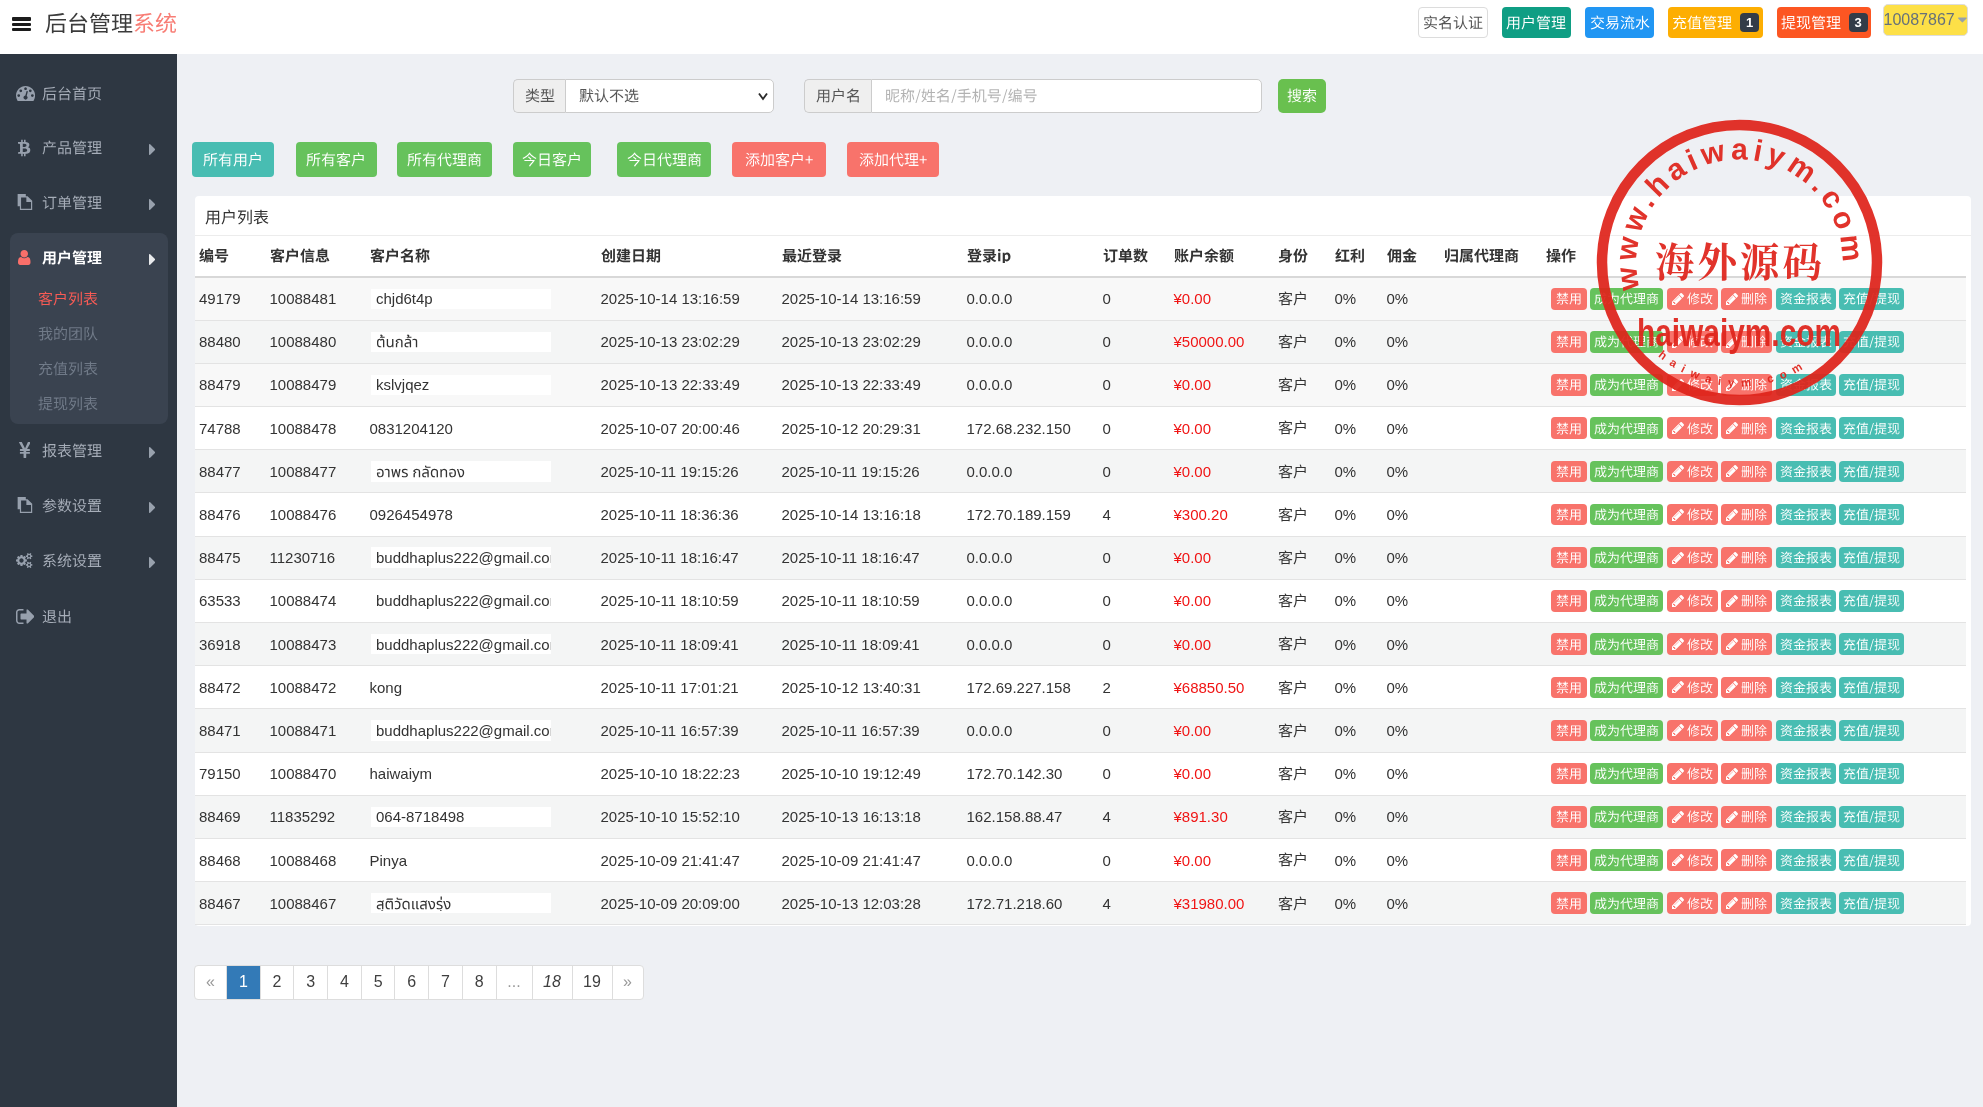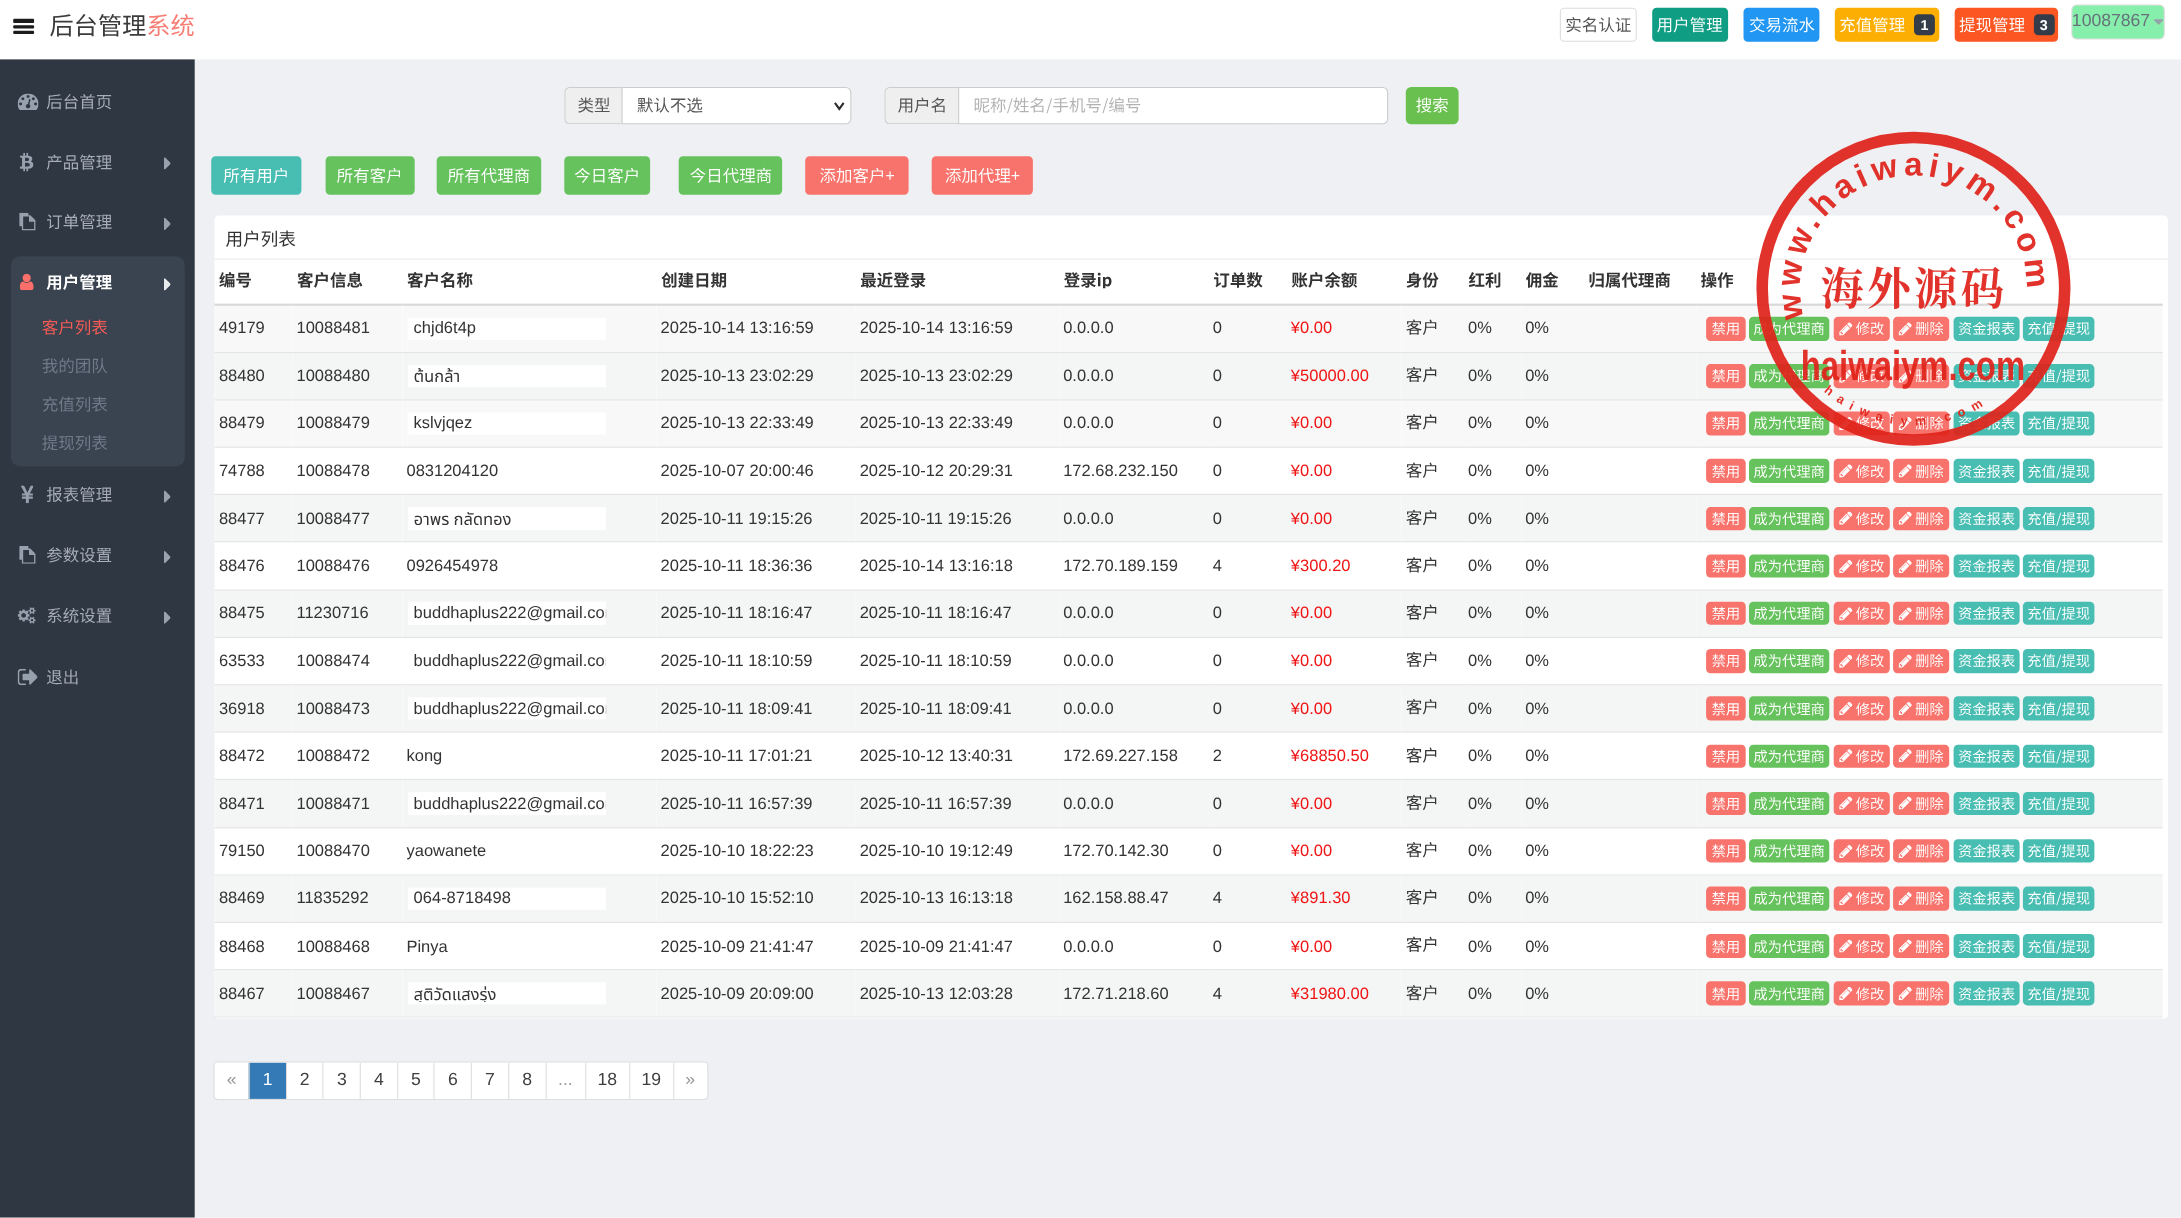--- a/index.html
+++ b/index.html
@@ -262,21 +262,21 @@
         <use href="#b_czgl"></use>
       </svg>
       <span class="badge">1</span>
     </div>
 <div class="tbtn" style="left:1777px;width:94px;background:#fc5622">
       <svg class="z" width="60.0" height="15" viewBox="0 0 4000 1000">
         <use href="#b_txgl"></use>
       </svg>
       <span class="badge">3</span>
     </div>
-<div class="tbtn" style="left:1882.5px;top:4px;width:85px;height:32px;background:#86efac;border:1px solid #ddd;border-radius:5px;color:#66717a;font-size:16px">10087867<span style="width:5px"></span><svg class="z" width="14.2" height="8" viewBox="0 -500 571 321" style="color:#97a1a9;vertical-align:2px">
+<div class="tbtn" style="left:1882.5px;top:4px;width:85px;height:32px;background:#fde047;border:1px solid #ddd;border-radius:5px;color:#66717a;font-size:16px">10087867<span style="width:5px"></span><svg class="z" width="14.2" height="8" viewBox="0 -500 571 321" style="color:#97a1a9;vertical-align:2px">
         <use href="#i_cdown"></use>
       </svg></div>
 </div>
 <div id="sidebar">
 <div id="actbox"></div>
 <div class="mi" style="top:20px;color:#a7aeb9">
 <span class="ic"><svg class="z" width="19.1" height="15" viewBox="0 -714 1000 786">
           <use href="#i_dash"></use>
         </svg></span>
 <span class="tx"><svg class="z" width="60.0" height="15" viewBox="0 0 4000 1000">
@@ -1046,21 +1046,21 @@
                 </svg>
               </span><span class="ab" style="background:#48bdb2;padding:0 4px">
                 <svg class="z" width="57.1" height="13" viewBox="0 0 4392 1000">
                   <use href="#a_cztx"></use>
                 </svg>
               </span></td>
           </tr>
 <tr>
             <td>79150</td>
             <td>10088470</td>
-            <td>yaowanete</td>
+            <td>haiwaiym</td>
             <td>2025-10-10 18:22:23</td>
             <td>2025-10-10 19:12:49</td>
             <td>172.70.142.30</td>
             <td>0</td>
             <td class="red">¥0.00</td>
             <td><svg class="z" width="30.0" height="15" viewBox="0 0 2000 1000">
                 <use href="#c_kh"></use>
               </svg></td>
             <td>0%</td>
             <td>0%</td>
@@ -1254,21 +1254,21 @@
 <div class="pc" style="width:31px;color:#999;">«</div>
 <div class="pc" style="width:33.7px;color:#fff;background:#337ab7;">1</div>
 <div class="pc" style="width:33.7px;">2</div>
 <div class="pc" style="width:33.7px;">3</div>
 <div class="pc" style="width:33.7px;">4</div>
 <div class="pc" style="width:33.7px;">5</div>
 <div class="pc" style="width:33.7px;">6</div>
 <div class="pc" style="width:33.7px;">7</div>
 <div class="pc" style="width:33.7px;">8</div>
 <div class="pc" style="width:36px;color:#999;">...</div>
-<div class="pc" style="width:40px;">18</div>
+<div class="pc" style="width:40px;font-style:italic;">18</div>
 <div class="pc" style="width:40px;">19</div>
 <div class="pc" style="width:31px;color:#999;">»</div>
 </div>
 <svg class="abs" style="left:1596px;top:119px" width="287" height="287" viewBox="0 0 287 287">
 <g opacity="0.93">
 <circle cx="143.5" cy="143.5" r="137.5" fill="none" stroke="#df241b" stroke-width="10.5"></circle>
 <defs>
         <path id="arcT" d="M 54.3 195 A 103 103 0 1 1 232.7 195"></path>
 <path id="arcB" d="M 41.9 214.6 A 124 124 0 0 0 245.1 214.6"></path>
       </defs>

